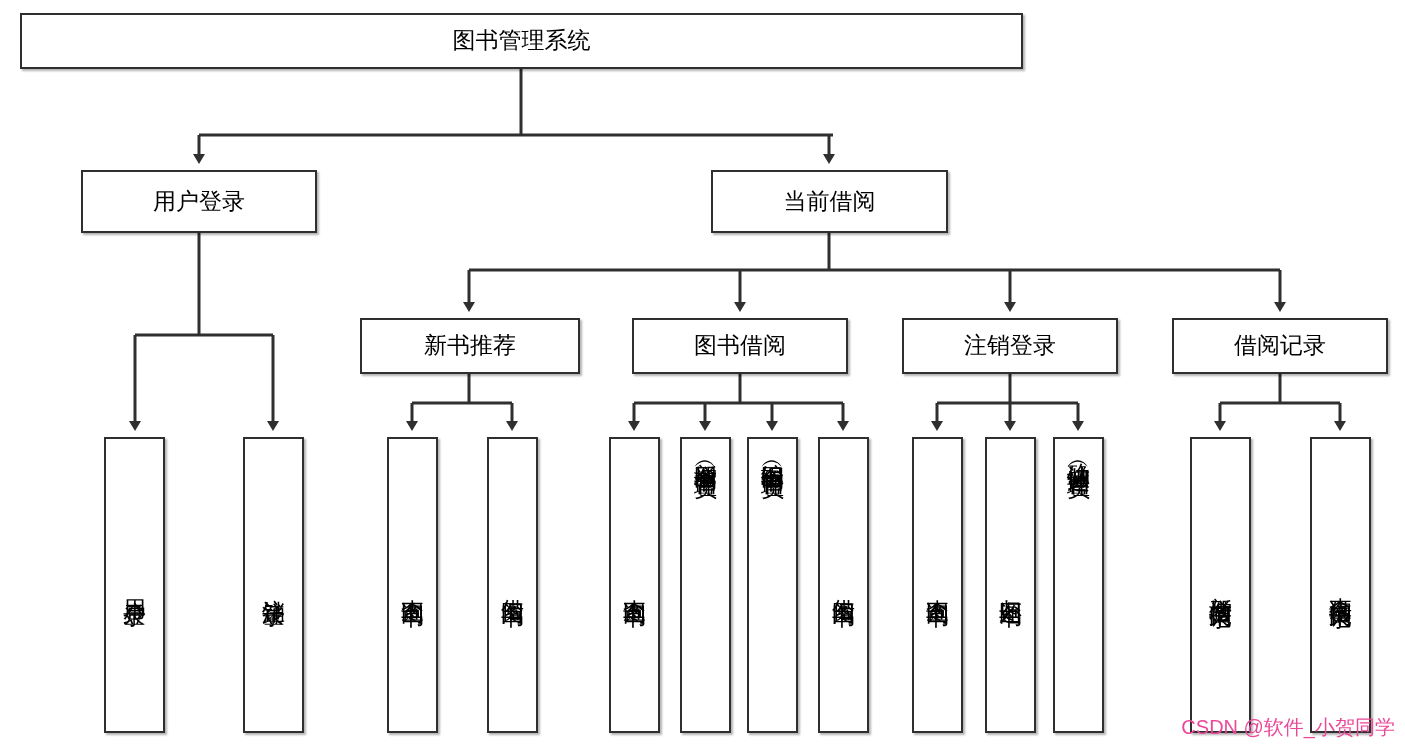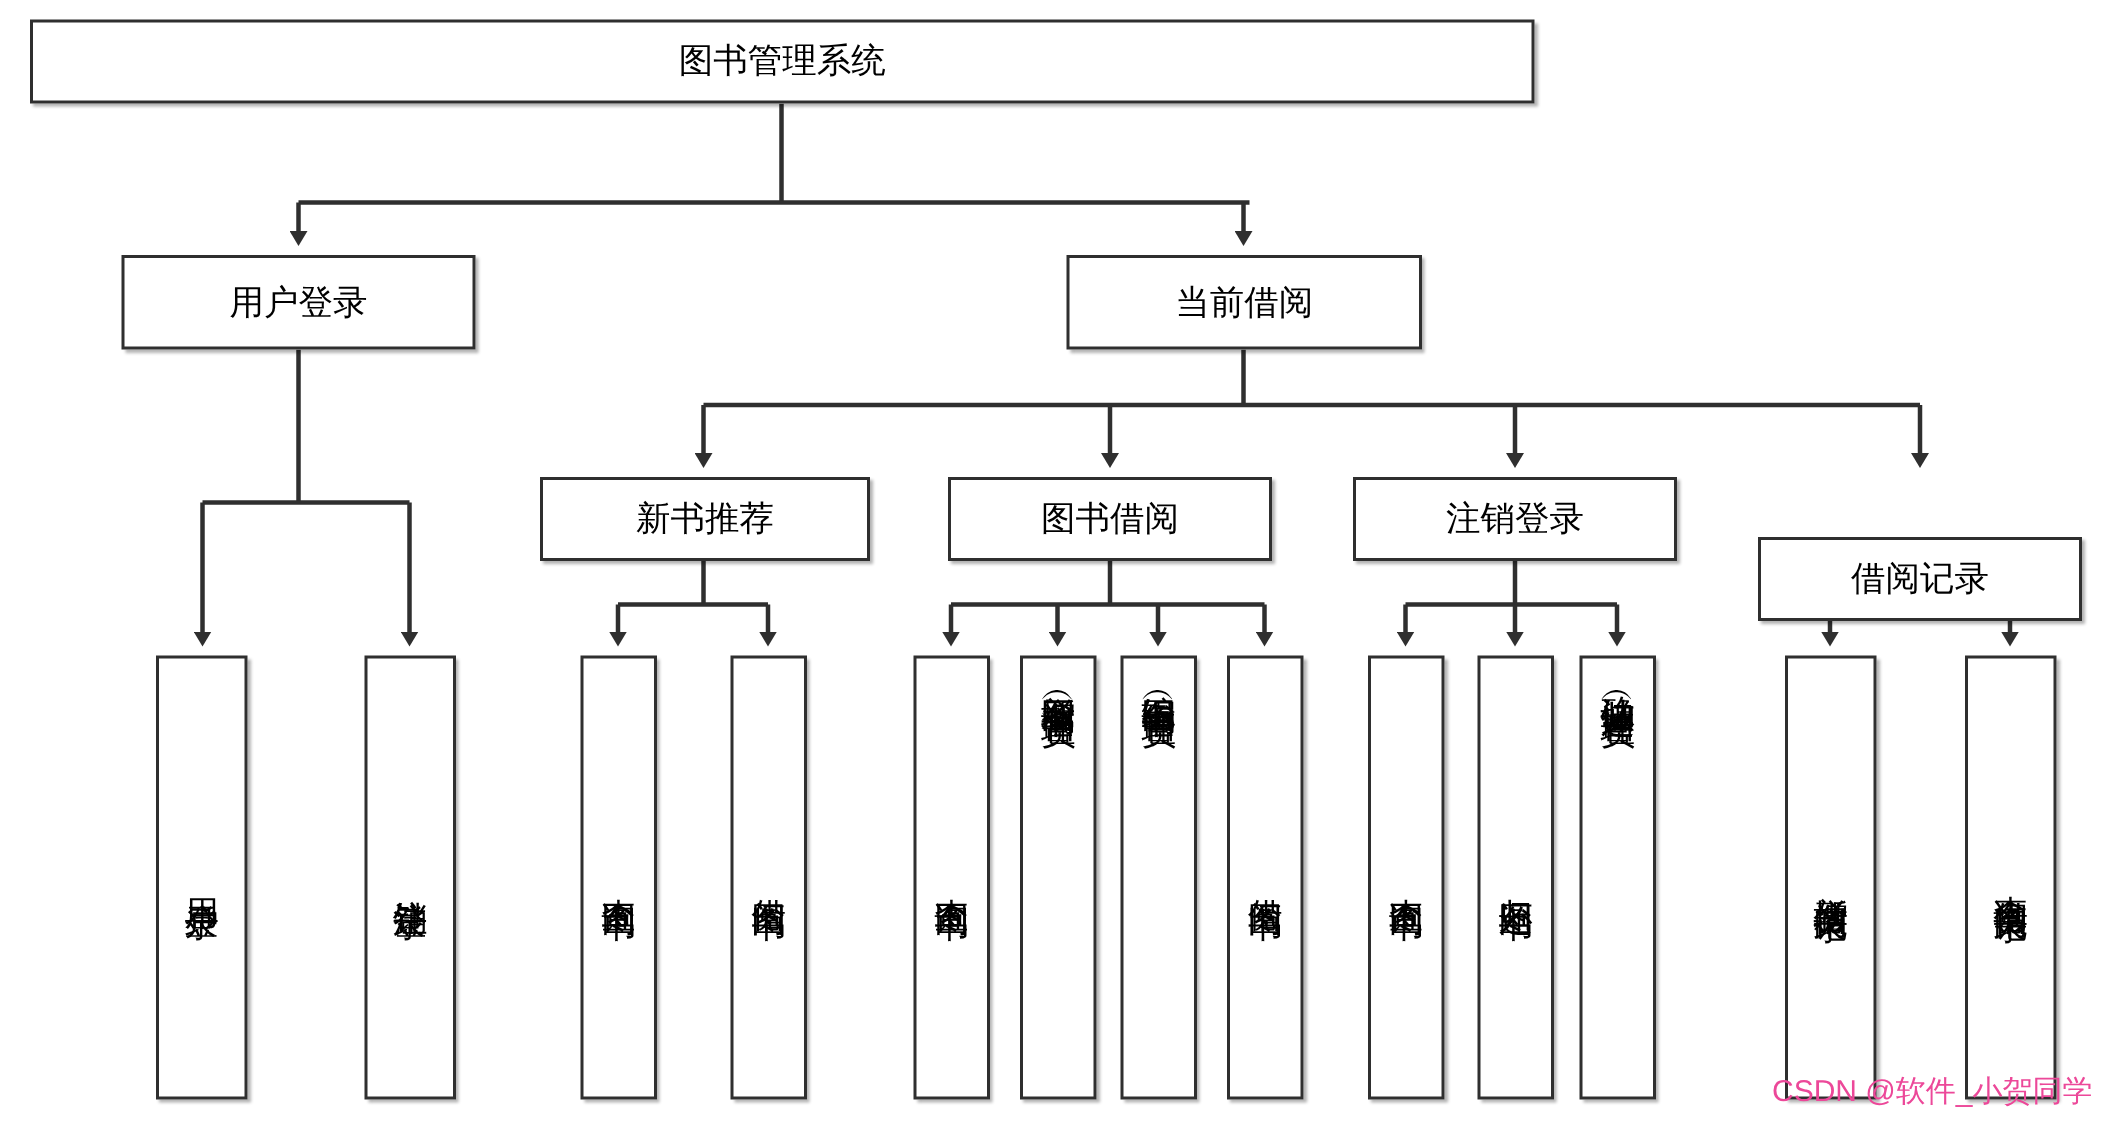--- a/index.html
+++ b/index.html
@@ -150,21 +150,21 @@
 
   <div class="node horizontal" style="left:360px; top:318px; width:220px; height:56px;font-family:Liberation Serif, serif;">
     <span class="node-label">新书推荐</span>
   </div>
   <div class="node horizontal" style="left:632px; top:318px; width:216px; height:56px;">
     <span class="node-label">图书借阅</span>
   </div>
   <div class="node horizontal" style="left:902px; top:318px; width:216px; height:56px;">
     <span class="node-label">注销登录</span>
   </div>
-  <div class="node horizontal" style="left:1172px; top:318px; width:216px; height:56px;margin-top:40px;">
+  <div class="node horizontal" style="left:1172px; top:318px; width:216px; height:56px;">
     <span class="node-label">借阅记录</span>
   </div>
 
   <div class="node vertical centered" style="left:104px; top:437px; width:61px; height:296px;">
     <span class="node-label">用户登录</span>
   </div>
   <div class="node vertical centered" style="left:243px; top:437px; width:61px; height:296px;">
     <span class="node-label">注销登录</span>
   </div>
 

